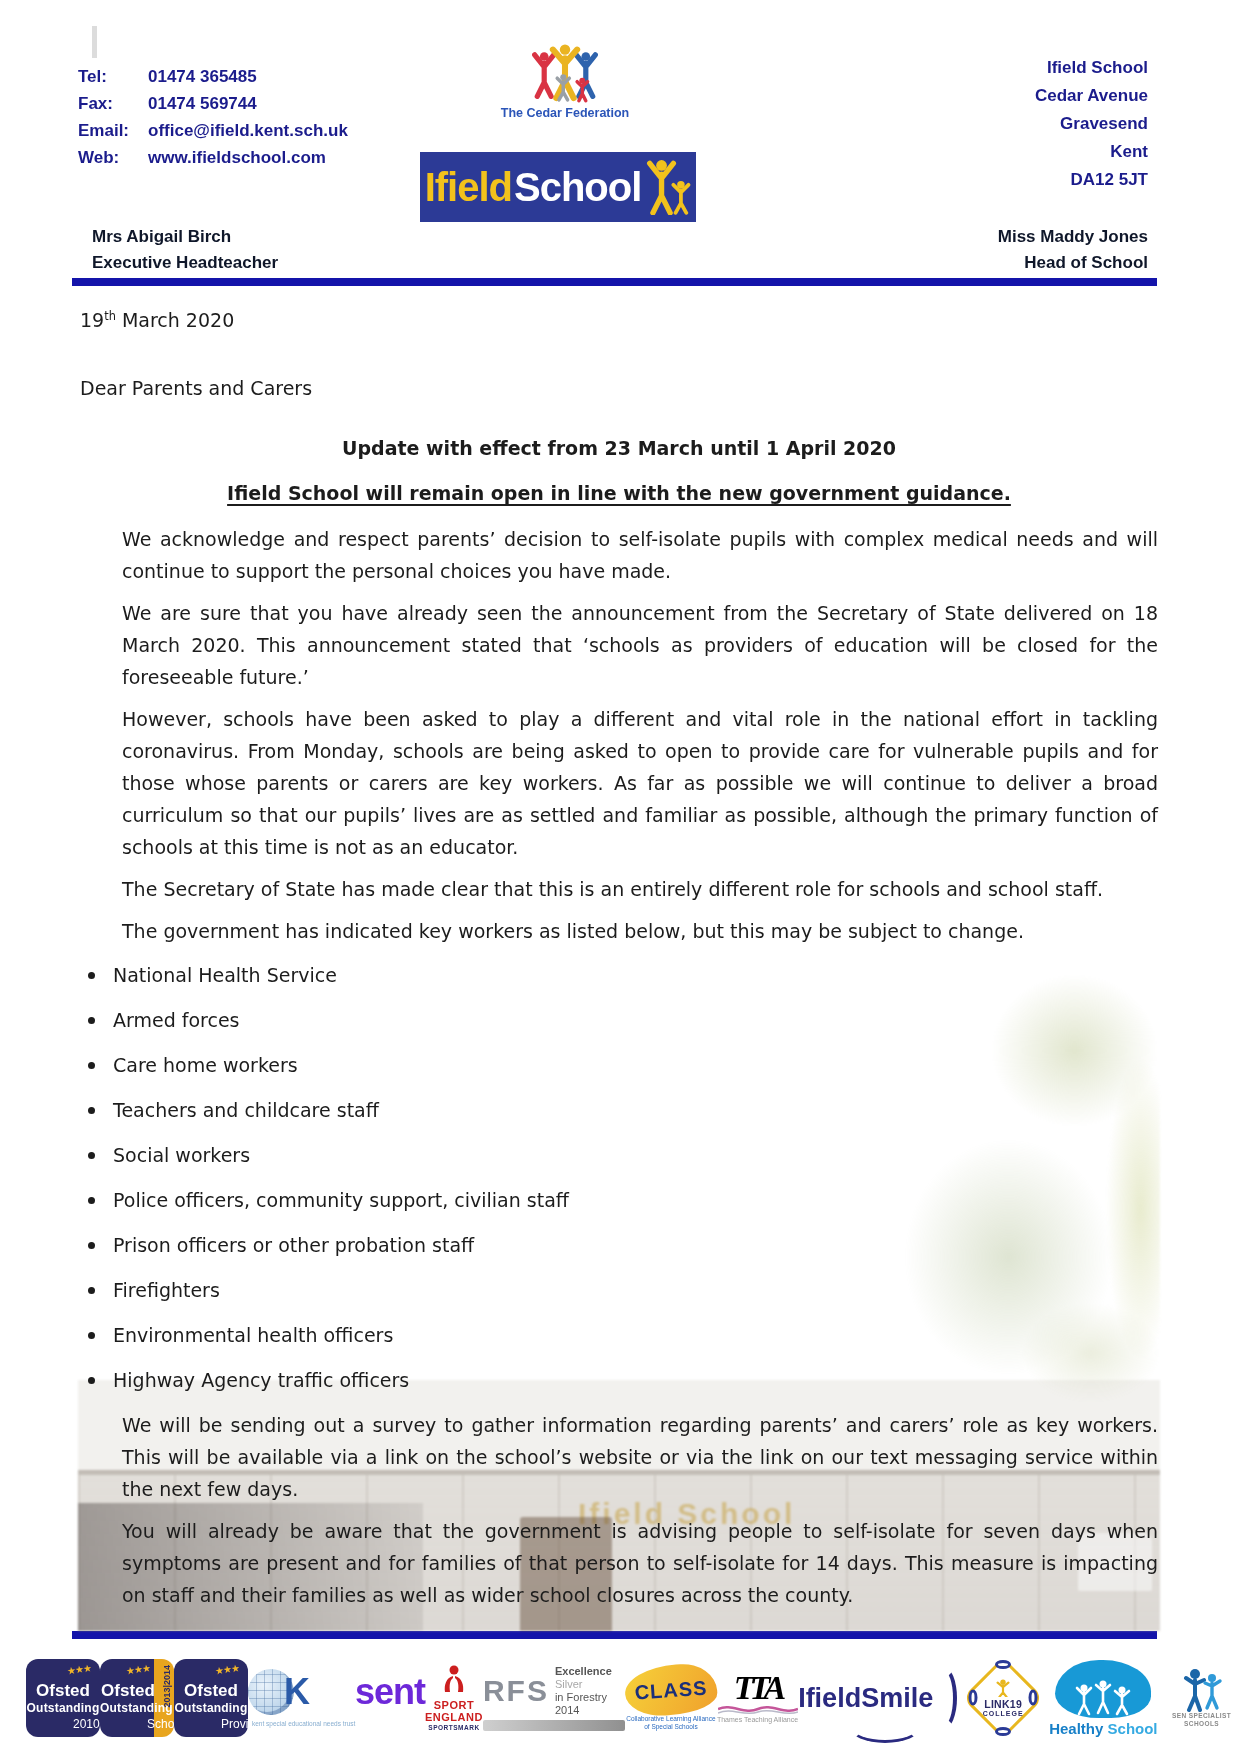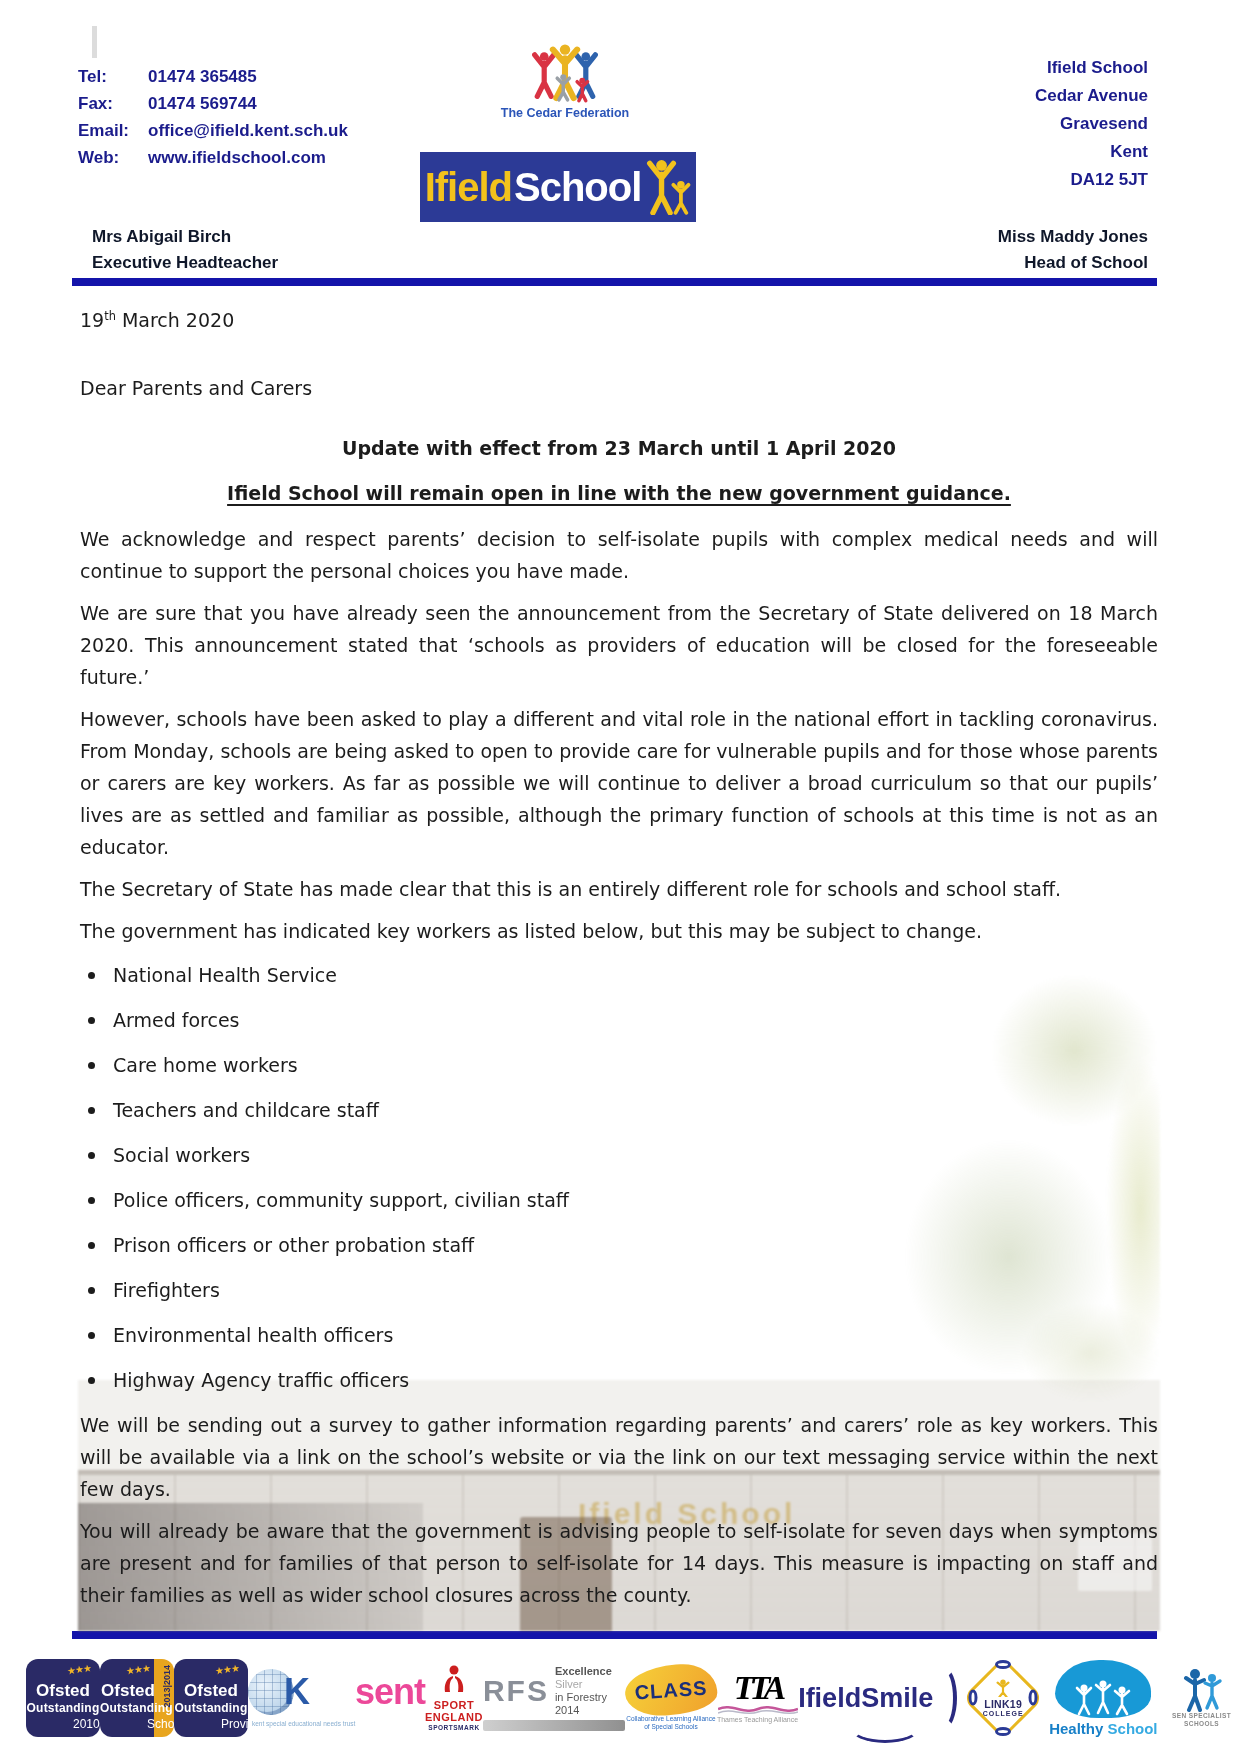--- a/index.html
+++ b/index.html
@@ -30,21 +30,21 @@
   .rule-bottom{ top:1631px; }
   
   .main{
     position:absolute; left:80px; top:300px; width:1078px; z-index:2;
     font-family:"DejaVu Sans", sans-serif; color:#1c1c1c; font-size:19px; line-height:32px;
   }
   .date sup{ font-size:60%; vertical-align:super; }
   .salutation{ margin-top:36px; }
   .h1{ margin-top:28px; text-align:center; font-weight:bold; }
   .h2{ margin-top:13px; text-align:center; font-weight:bold; text-decoration:underline; text-decoration-thickness:2px; text-underline-offset:4px; }
-  .para{ margin-top:10px; text-align:justify; }
+  .para{ margin-top:10px; text-align:justify;margin-left:42px; }
   .para-first{ margin-top:14px; }
   .klist{ list-style:none; margin-top:12px; margin-bottom:6px; }
   .klist li{ position:relative; padding-left:33px; line-height:32px; margin-bottom:13px; }
   .klist li .b{ position:absolute; left:8px; top:13px; width:7px; height:7px; border-radius:50%; background:#1c1c1c; }
   
   .wm{ position:absolute; left:78px; top:955px; width:1082px; height:676px; z-index:1; overflow:hidden; filter:blur(1.2px); }
   .wm-tree{
     position:absolute; right:-30px; top:-10px; width:330px; height:480px;
     background:
       radial-gradient(closest-side at 65% 22%, rgba(168,182,112,.34), rgba(168,182,112,0) 72%),
@@ -80,21 +80,21 @@
   .of-vert{ position:absolute; right:2px; top:6px; writing-mode:vertical-rl; transform:rotate(180deg);
     font-size:9px; font-weight:bold; color:#2a2a66; }
   .kent{ position:relative; display:flex; align-items:center; padding-bottom:12px; }
   .kent-globe{ width:46px; height:46px; border-radius:50%;
     background:
       repeating-linear-gradient(0deg, rgba(70,110,160,.35) 0 1px, transparent 1px 8px),
       repeating-linear-gradient(90deg, rgba(70,110,160,.35) 0 1px, transparent 1px 8px),
       radial-gradient(circle at 35% 35%, #eaf3fb, #a6c6e2);
     box-shadow:inset -4px -3px 0 rgba(40,80,140,.35); }
   .kent-text{ font-size:36px; font-weight:bold; color:#2a5aa8; margin-left:-10px; letter-spacing:-1px; }
-  .kent-text .k2{ color:#ec4899;margin-left:46px; }
+  .kent-text .k2{ color:#6d28d9;margin-left:46px; }
   .kent-tag{ position:absolute; left:4px; bottom:0; font-size:6.5px; color:#88aed0; white-space:nowrap; }
   .sport{ text-align:center; color:#cc1f1f; font-weight:bold; }
   .sport .sp{ display:block; font-size:11px; line-height:12px; letter-spacing:.5px; }
   .sport .sp3{ display:block; font-size:6.5px; color:#2a2a66; margin-top:1px; letter-spacing:.5px; }
   .rfs{ width:142px; }
   .rfs-top{ display:flex; align-items:center; gap:6px; }
   .rfs-abbr{ font-size:30px; font-weight:bold; color:#8a8f98; letter-spacing:2px; }
   .rfs-right{ font-size:11px; line-height:13px; color:#555; }
   .rfs-right .lt{ color:#a8a8a8; }
   .rfs-band{ margin-top:3px; height:11px; background:linear-gradient(90deg,#cfcfcf,#909090); border-radius:2px; }

